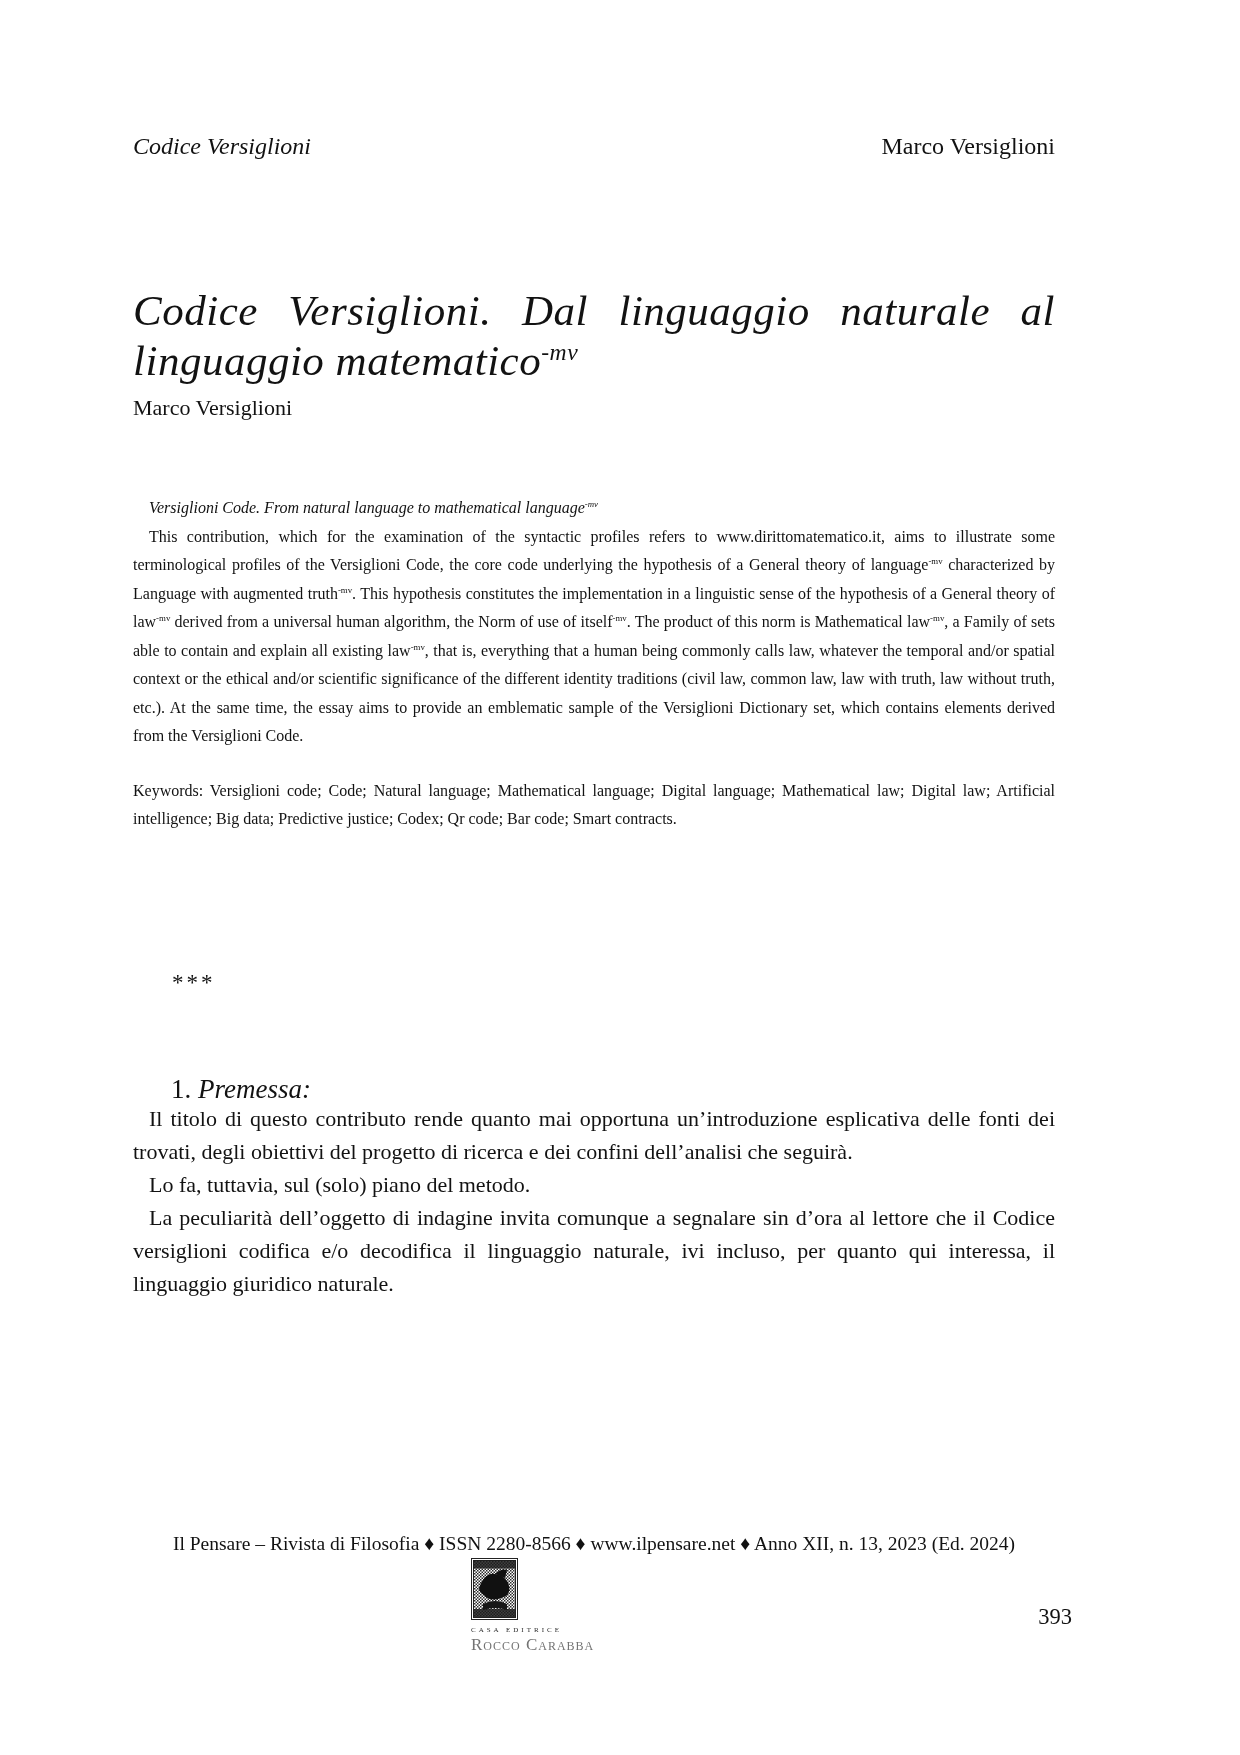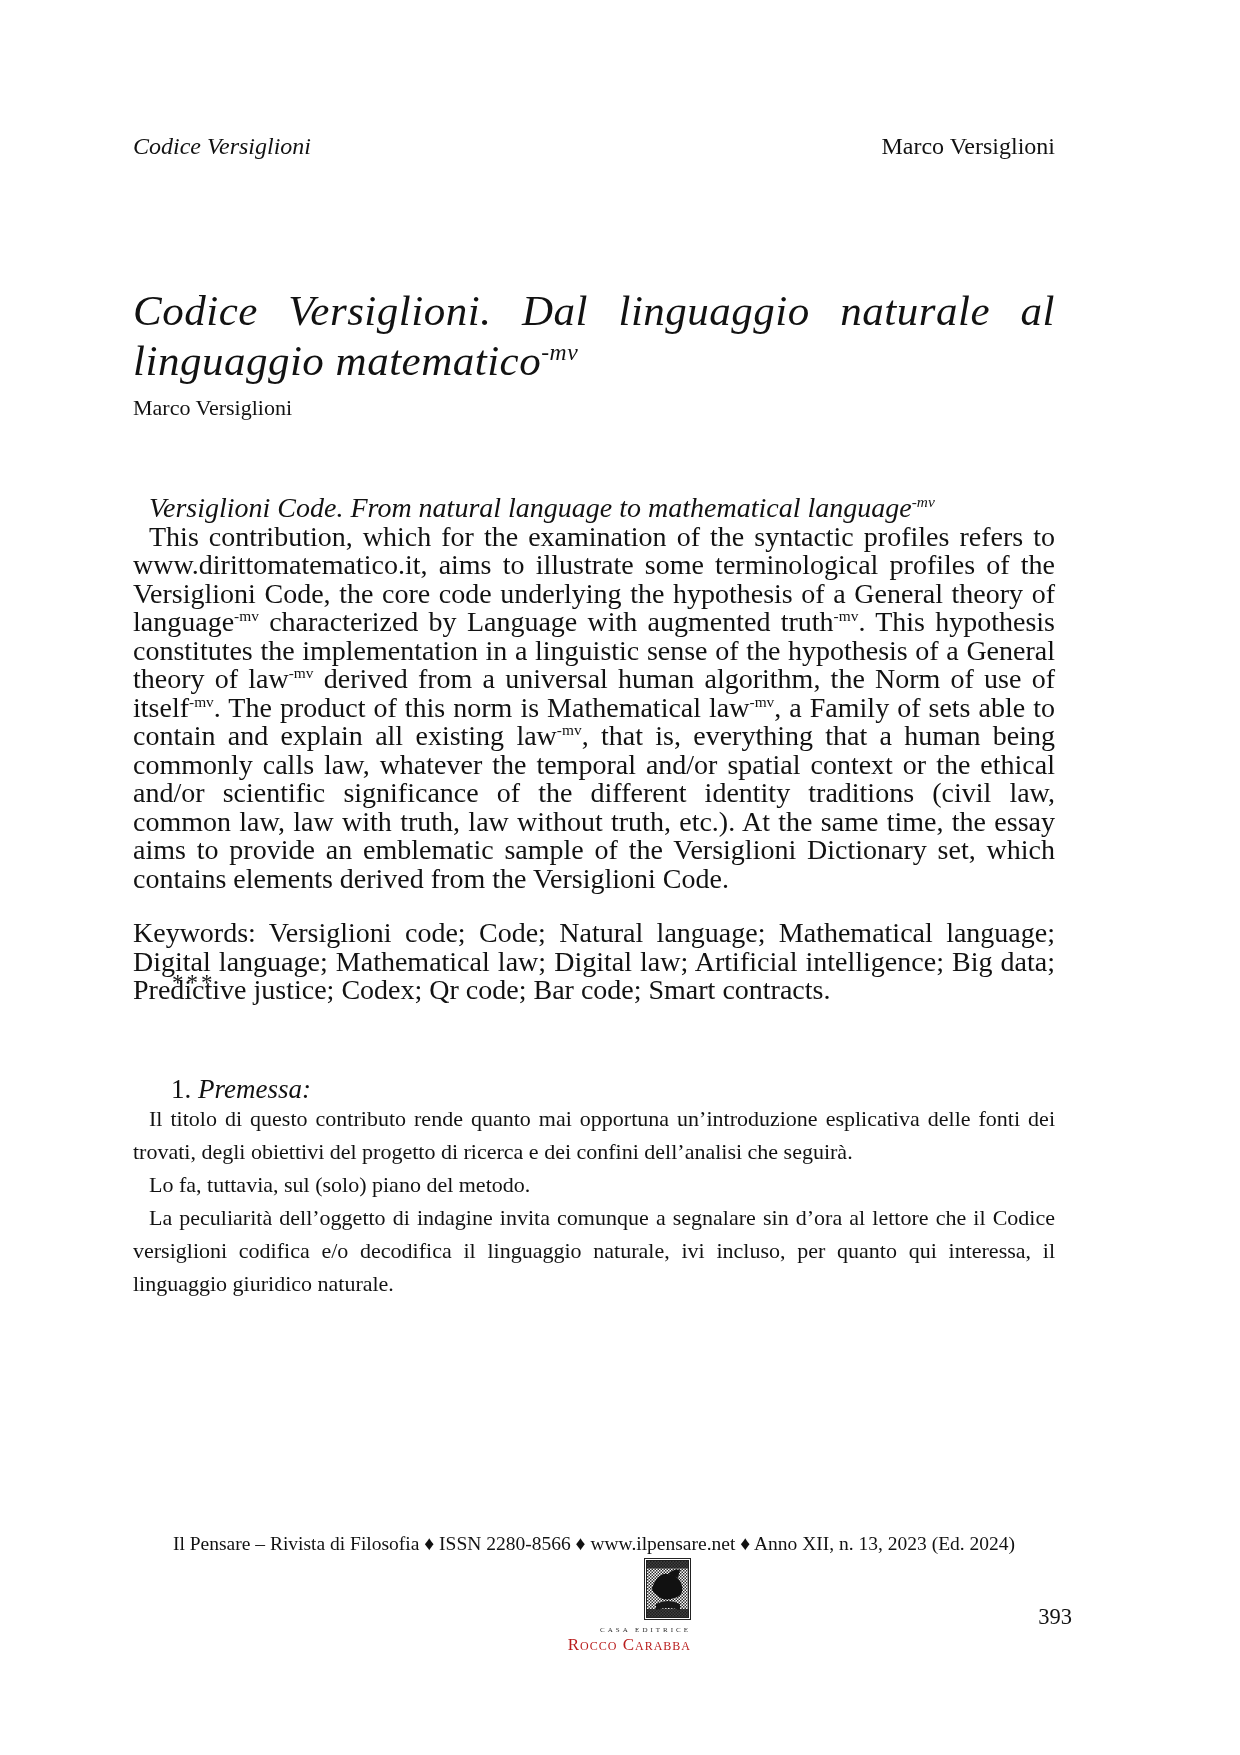--- a/index.html
+++ b/index.html
@@ -51,21 +51,21 @@
   .author-line {
     margin-top: 9px;
     font-size: 22px;
     line-height: 26px;
   }
 
   
   .abstract {
     position: absolute;
     top: 494px; left: 133px; width: 922px;
-    font-size: 28px;
+    font-size: 16px;
     line-height: 28.5px;
     text-align: justify;
   }
   .abs-heading { font-style: italic; text-indent: 16px; }
   .abs-body { text-indent: 16px; }
   .keywords { margin-top: 26px; text-indent: 0; }
 
   
   .separator {
     position: absolute;
@@ -101,37 +101,37 @@
     top: 1532px; left: 133px; width: 922px;
     font-size: 19.5px;
     line-height: 24px;
     text-align: center;
     white-space: nowrap;
   }
   .publisher {
     position: absolute;
     top: 1558px; left: 581px;
     transform: translateX(-50%);
-    text-align: right;
+    text-align: left;
     width: 220px;
   }
   .publisher .emblem { display: inline-block; }
   .pub-label {
     margin-top: 2px;
     font-size: 7px;
     letter-spacing: 3px;
     color: #2a2a2a;
     white-space: nowrap;
   }
   .pub-name {
     margin-top: 1px;
     font-size: 17px;
     font-variant: small-caps;
     letter-spacing: 1px;
-    color: #b91c1c;
+    color: #737373;
     white-space: nowrap;
   }
   .page-number {
     position: absolute;
     top: 1604px; right: 168px;
     font-size: 22.5px;
   }
 </style>
 </head>
 <body>

